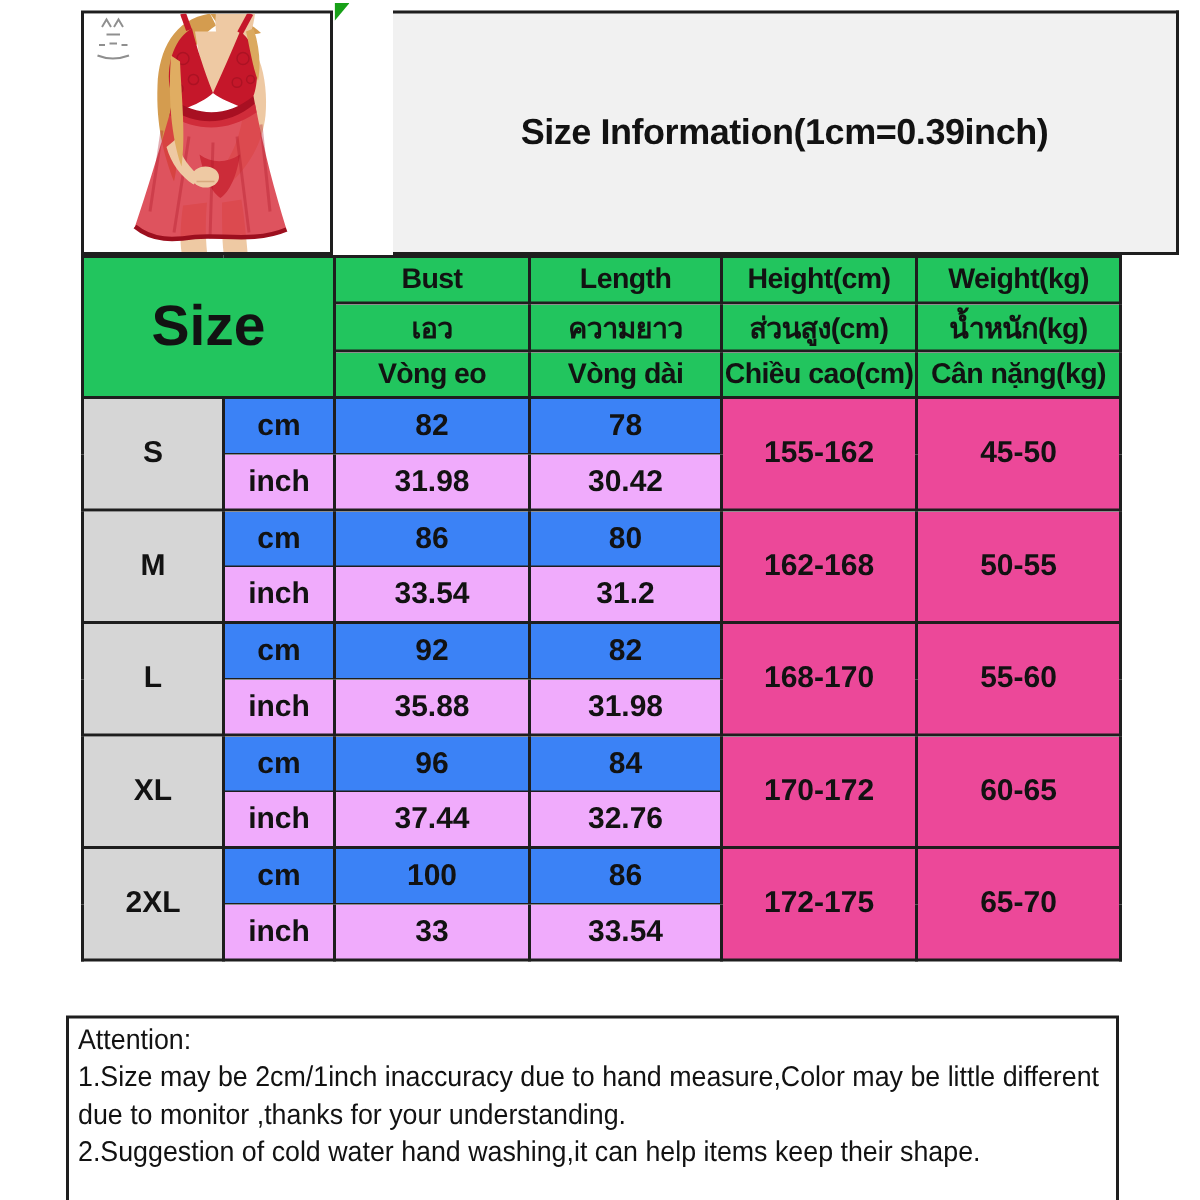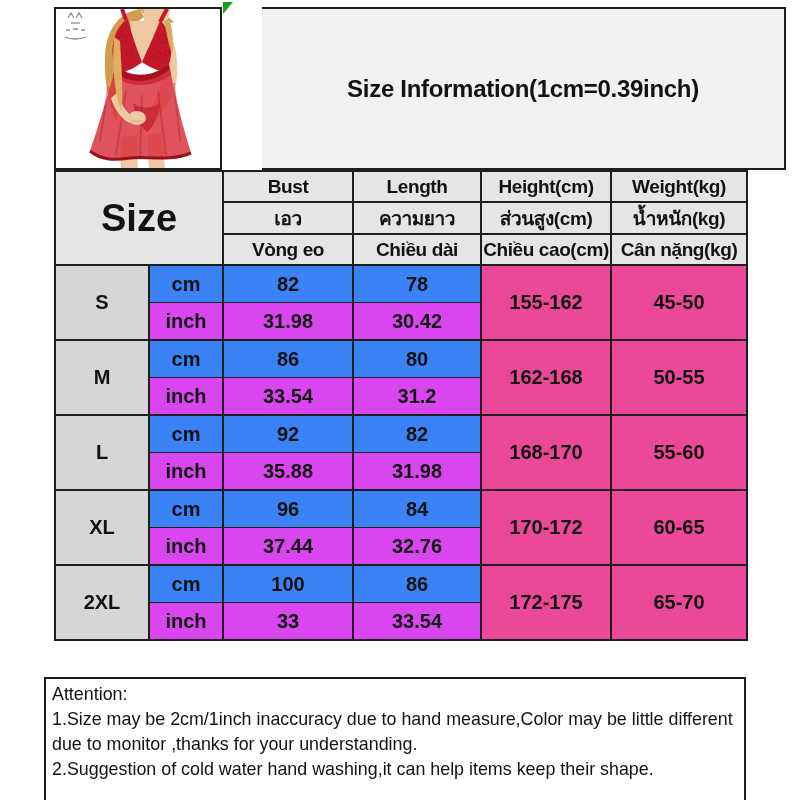--- a/index.html
+++ b/index.html
@@ -30,26 +30,26 @@
   }
   
   table.size-table{
     position:absolute;left:54px;top:170px;width:692px;
     border-collapse:collapse;table-layout:fixed;font-weight:bold;
   }
   table.size-table td{
     border:2px solid #1e1e1e;text-align:center;vertical-align:middle;
     padding:0;overflow:hidden;white-space:nowrap;
   }
-  .hd{background:#e5e5e5;height:29px;font-size:19px;letter-spacing:-0.4px}
+  .hd{background:#22c55e;height:29px;font-size:19px;letter-spacing:-0.4px}
   .corner{font-size:38px;letter-spacing:0}
   .sz{background:#d6d6d6;font-size:21px}
   tr.r-cm td,tr.r-in td{height:36px;font-size:20px}
   .band{background:#3b82f6}
-  .wht{background:#d946ef}
+  .wht{background:#f0abfc}
   .mrg{background:#ec4899}
   tr.r-cm td.thin{border-bottom-width:1px}
   tr.r-in td.thin{border-top-width:1px}
   
   .attention{
     position:absolute;left:44px;top:677px;width:702px;height:134px;
     border:2px solid #1e1e1e;box-sizing:border-box;background:#fff;
     padding:2px 6px;font-size:19px;line-height:1.32;
   }
   .attn-inner{transform:scaleX(.94);transform-origin:0 0;width:106.3%}
@@ -139,21 +139,21 @@
     <td class="hd">Weight(kg)</td>
   </tr>
   <tr>
     <td class="hd">เอว</td>
     <td class="hd">ความยาว</td>
     <td class="hd">ส่วนสูง(cm)</td>
     <td class="hd">น้ำหนัก(kg)</td>
   </tr>
   <tr>
     <td class="hd">Vòng eo</td>
-    <td class="hd">Chiều dài</td>
+    <td class="hd">Vòng dài</td>
     <td class="hd">Chiều cao(cm)</td>
     <td class="hd">Cân nặng(kg)</td>
   </tr>
 
   <tr class="r-cm">
     <td class="sz" rowspan="2">S</td>
     <td class="band thin">cm</td>
     <td class="band thin">82</td>
     <td class="band thin">78</td>
     <td class="mrg" rowspan="2">155-162</td>

